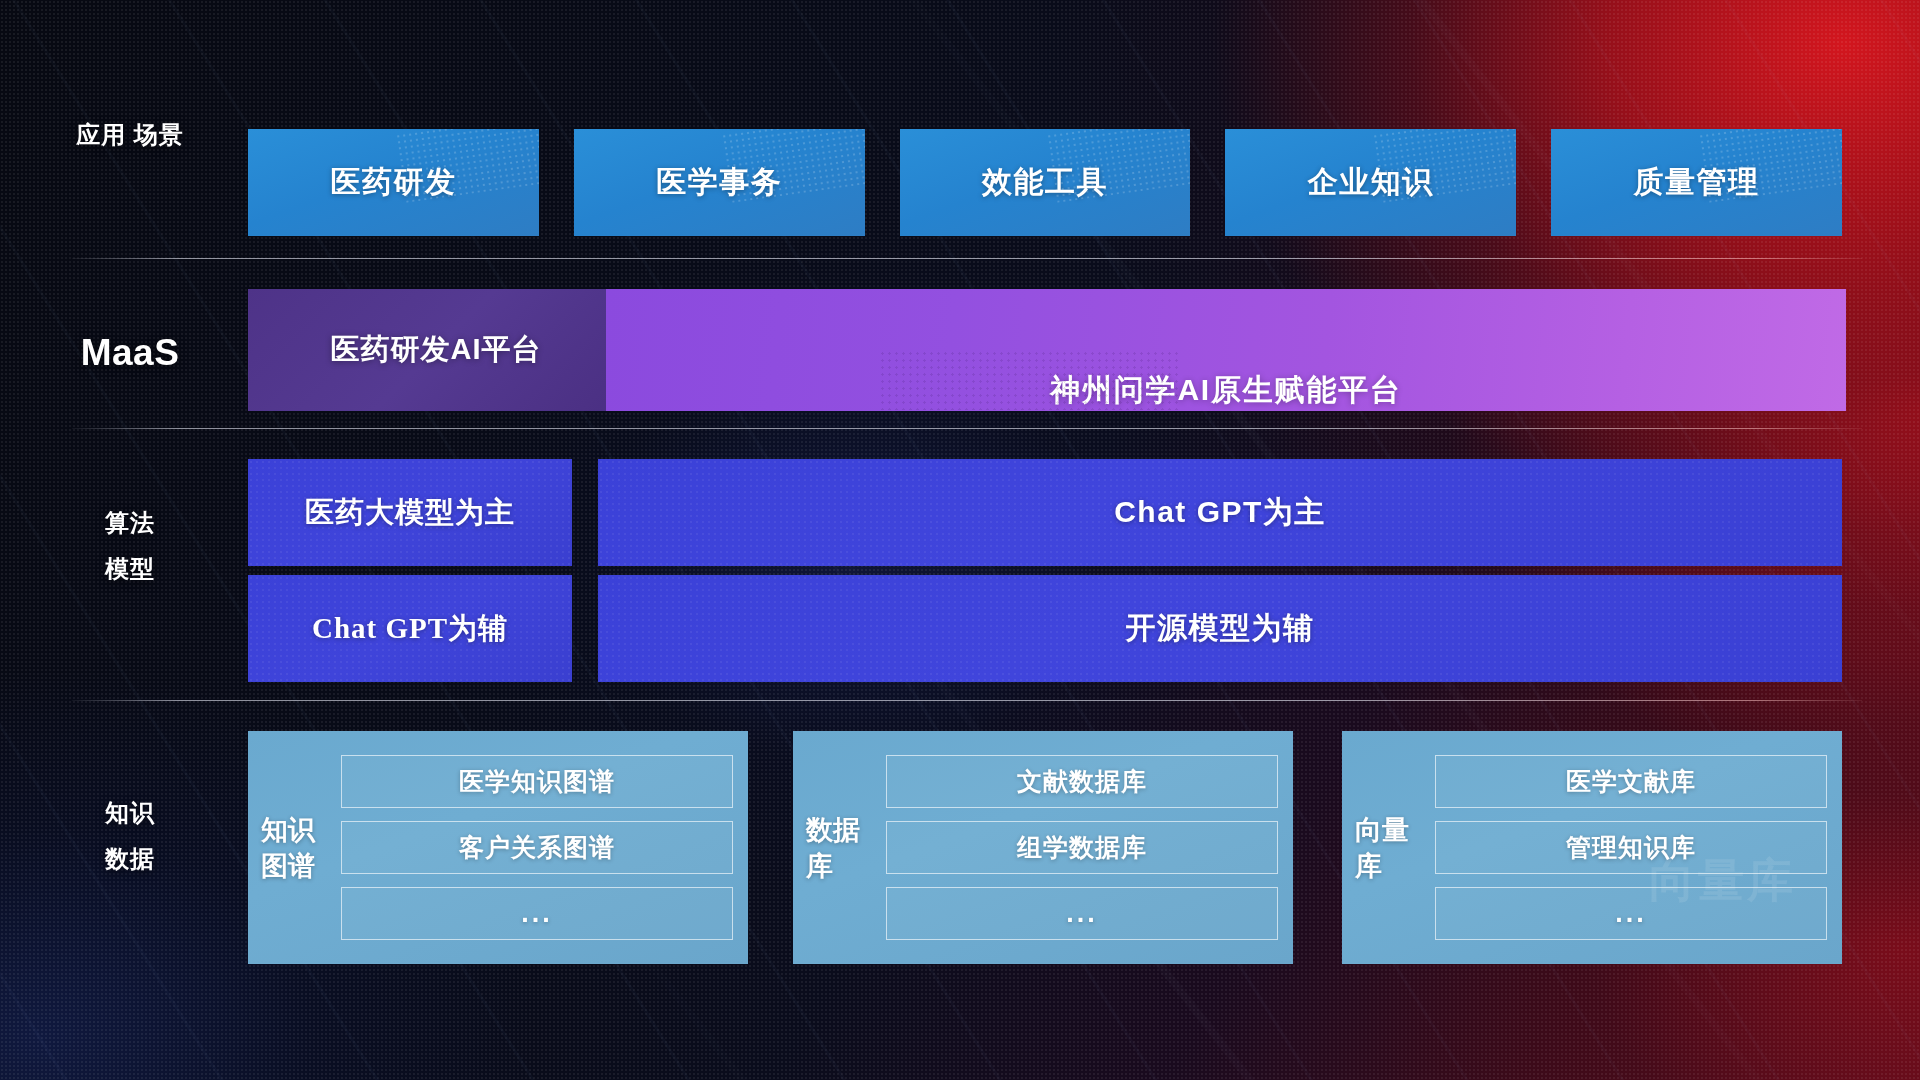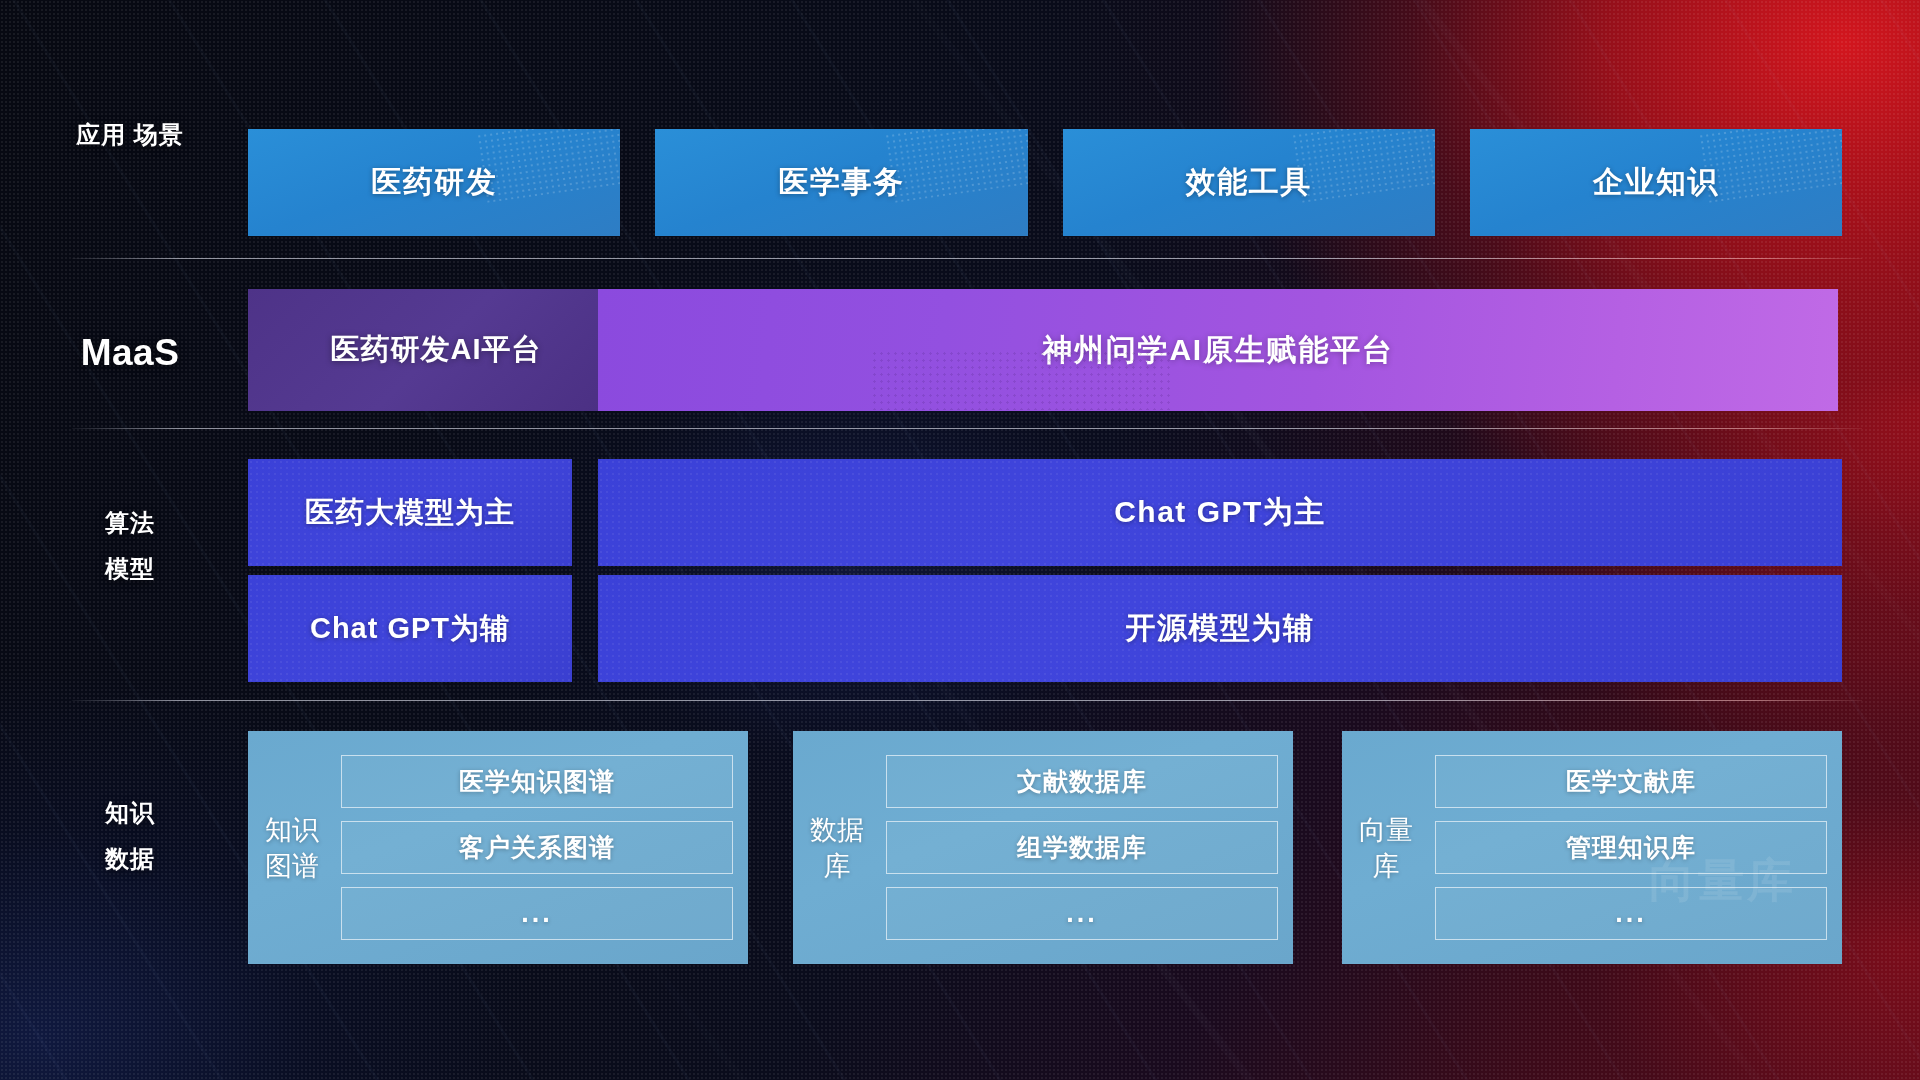--- a/index.html
+++ b/index.html
@@ -135,24 +135,24 @@
   #maas-row { left: 248px; top: 289px; width: 1594px; height: 122px; }
   #maas-left {
     position: absolute; left: 0; top: 0;
     width: 376px; height: 122px;
     background: linear-gradient(135deg, #4e3388 0%, #553a92 50%, #4a2f82 100%);
     display: flex; align-items: center; justify-content: center;
     color: #ffffff; font-size: 29px; font-weight: bold; letter-spacing: 1px;
     text-shadow: 0 1px 6px rgba(0,0,0,0.4);
   }
   #maas-right {
-    position: absolute; left: 350px; top: 0;
+    position: absolute; left: 358px; top: 0;
     width: 1240px; height: 122px;
     background: linear-gradient(95deg, #8b4ade 0%, #9350e0 28%, #a355e0 58%, #b560e3 82%, #c06ae6 100%);
-    display: flex; align-items: center; justify-content: center;
+    display: flex; align-items: flex-end; justify-content: center;
     color: #ffffff; font-size: 30px; font-weight: bold; letter-spacing: 1.8px;
     text-shadow: 0 1px 6px rgba(0,0,0,0.3);
     position: absolute;
     overflow: hidden;
   }
   #maas-right::after {
     content: "";
     position: absolute; left: 22%; top: 50%;
     width: 300px; height: 60px; opacity: 0.13;
     background-image: radial-gradient(rgba(30,0,60,0.9) 1px, rgba(0,0,0,0) 1.3px);
@@ -161,20 +161,21 @@
 
   
   #algo-a-left, #algo-b-left {
     position: absolute; left: 248px;
     width: 324px; height: 107px;
     background: linear-gradient(150deg, #3b41d8 0%, #3f44da 50%, #3a3fd0 100%);
     display: flex; align-items: center; justify-content: center;
     color: #ffffff; font-size: 29px; font-weight: bold; letter-spacing: 1px;
     text-shadow: 0 1px 5px rgba(0,0,0,0.35);
     overflow: hidden;
+    font-family: Liberation Serif, serif;
   }
   #algo-a-right, #algo-b-right {
     position: absolute; left: 598px;
     width: 1244px; height: 107px;
     background: linear-gradient(150deg, #3b41d8 0%, #4045dc 40%, #3a40d4 100%);
     display: flex; align-items: center; justify-content: center;
     color: #ffffff; font-size: 30px; font-weight: bold; letter-spacing: 1.5px;
     text-shadow: 0 1px 5px rgba(0,0,0,0.35);
     overflow: hidden;
   }
@@ -202,23 +203,23 @@
   }
   #kd-1 { left: 248px; width: 500px; }
   #kd-2 { left: 793px; width: 500px; }
   #kd-3 { left: 1342px; width: 500px; }
 
   .kd-title {
     width: 62px;
     flex: 0 0 62px;
     color: #ffffff;
     font-size: 27px;
-    font-weight: normal;
+    font-weight: bold;
     line-height: 36px;
-    text-align: center;
+    text-align: left;
     letter-spacing: 0px;
     text-shadow: 0 1px 4px rgba(0,0,0,0.3);
   }
   .kd-items {
     flex: 1;
     display: flex;
     flex-direction: column;
     justify-content: center;
     gap: 13px;
     padding-left: 18px;
@@ -267,20 +268,23 @@
         <span>医药研发</span>
       </div>
       <div class="app-card">
         <span>医学事务</span>
       </div>
       <div class="app-card">
         <span>效能工具</span>
       </div>
       <div class="app-card">
         <span>企业知识</span>
+      </div>
+      <div class="app-card">
+        <span>质量管理</span>
       </div>
     </div>
 
     <div class="divider" style="top:258px;"></div>
 
     <div class="rowlabel latin" style="left:40px; top:330px;">MaaS</div>
 
     <div class="row" id="maas-row">
       <div id="maas-left">
         <span>医药研发AI平台</span>

